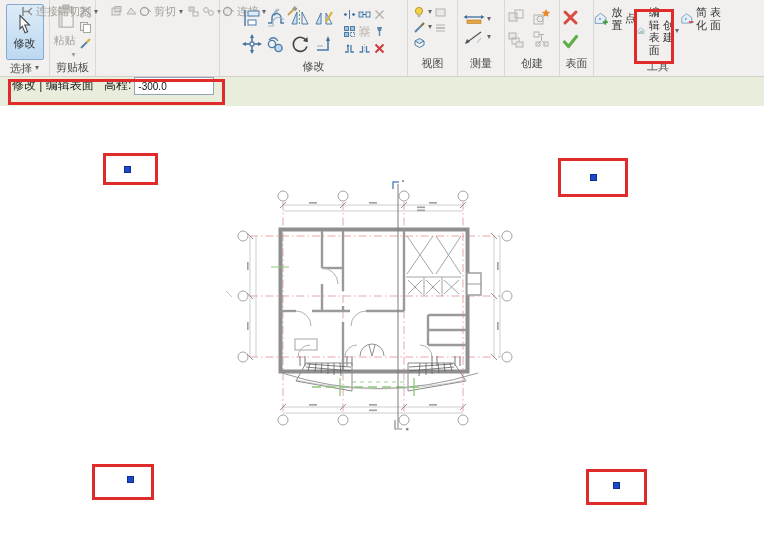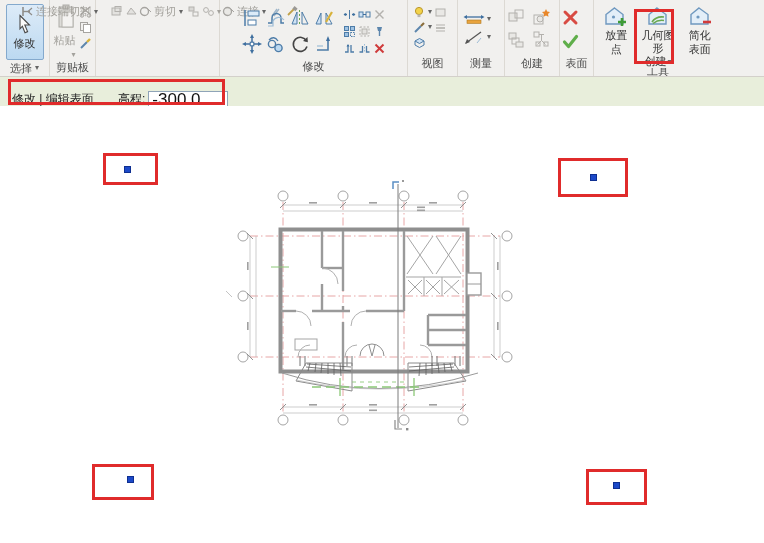--- a/index.html
+++ b/index.html
@@ -19,28 +19,28 @@
   .icon-col{display:flex;flex-direction:column;align-items:flex-end;gap:2px}
   .icon-row{display:flex;align-items:center;gap:2px}
   .mini{width:13px;height:13px;flex:0 0 auto}
   .med{width:20px;height:20px;flex:0 0 auto}
 
   .txt-btn{display:flex;align-items:center;gap:3px;font-size:11px;color:#a3a19c;height:17px;white-space:nowrap}
 
   .grid-3x3{display:grid;grid-template-columns:repeat(3,15px);grid-auto-rows:17px;align-items:center;justify-items:center;margin-top:1px}
   .grid-4x2{display:grid;grid-template-columns:repeat(4,24px);grid-auto-rows:26px;align-items:center;justify-items:center}
 
-  .tool-btn{width:42px;display:flex;flex-direction:column;align-items:center;gap:1px;font-size:11px;color:#333;line-height:1.15;text-align:center;cursor:pointer;padding-top:2px}
+  .tool-btn{width:42px;display:flex;flex-direction:row;align-items:center;gap:1px;font-size:11px;color:#333;line-height:1.15;text-align:center;cursor:pointer;padding-top:2px}
   .tool-btn .l2{display:flex;align-items:center;gap:1px}
 
   
-  .options-bar{position:absolute;left:0;top:77px;width:764px;height:46px;background:var(--options-bar-bg,#e8eedb);border-bottom:1px solid #c9c9c4;display:flex;align-items:center;font-size:12px;color:#1c1c1c}
+  .options-bar{position:absolute;left:0;top:77px;width:764px;height:46px;background:var(--options-bar-bg,#e8eedb);border-bottom:1px solid #c9c9c4;display:flex;align-items:flex-start;font-size:12px;color:#1c1c1c}
   .options-bar .mode{margin-left:12px;width:92px}
-  .options-bar .elev-label{margin-left:14px;margin-right:3px}
-  .elev-input{width:80px;height:18px;border:1px solid #8fa4b8;background:#fff;font-size:17px;font-family:"Liberation Sans",sans-serif;padding:0 3px;color:#111}
+  .options-bar .elev-label{margin-right:3px}
+  .elev-input{width:80px;height:18px;border:1px solid #8fa4b8;background:#fff;font-size:10px;font-family:"Liberation Sans",sans-serif;padding:0 3px;color:#111}
 
   
   .canvas{position:absolute;left:0;top:106px;width:764px;height:437px;background:#fff}
   .plan{position:absolute;left:0;top:106px}
 
   .hl{position:absolute;border:3px solid var(--highlight-red,#e02b2b);background:transparent}
   .pt{position:absolute;width:7px;height:7px;background:var(--point-blue,#1c49c8);border:1px solid #0e2f91}
 
   .rb-hl-tool{position:absolute;left:634px;top:9px;width:40px;height:55px;border:3px solid var(--highlight-red,#e02b2b);pointer-events:none}
   .rb-hl-opts{position:absolute;left:8px;top:79px;width:217px;height:26px;border:3px solid var(--highlight-red,#e02b2b);pointer-events:none}
@@ -380,21 +380,21 @@
         <span>放置</span>
         <span class="l2">
             <span>点</span>
           </span>
       </div>
       <div class="tool-btn">
         <svg width="24" height="22" viewBox="0 0 24 22">
           <path d="M11 2 L20 8.5 V18 H3 V8.5 Z" fill="#e3eef8" stroke="#6f98bf" stroke-width="1.4"></path>
           <path d="M6 16 q4 -6 12 -5 M7 17.5 q5 -4 11 -3" fill="none" stroke="#69a84f" stroke-width="1.6"></path>
         </svg>
-        <span>几何图形</span>
+        <span>编辑表面</span>
         <span class="l2">
           <span>创建</span>
           <span class="dd">▾</span>
         </span>
       </div>
       <div class="tool-btn">
         <svg width="24" height="22" viewBox="0 0 24 22">
           <path d="M11 2 L20 8.5 V18 H3 V8.5 Z" fill="#e3eef8" stroke="#6f98bf" stroke-width="1.4"></path>
           <circle cx="10" cy="11" r="1.6" fill="#6f98bf"></circle>
           <path d="M15 16 h8" stroke="#d23b3b" stroke-width="2.6"></path>

